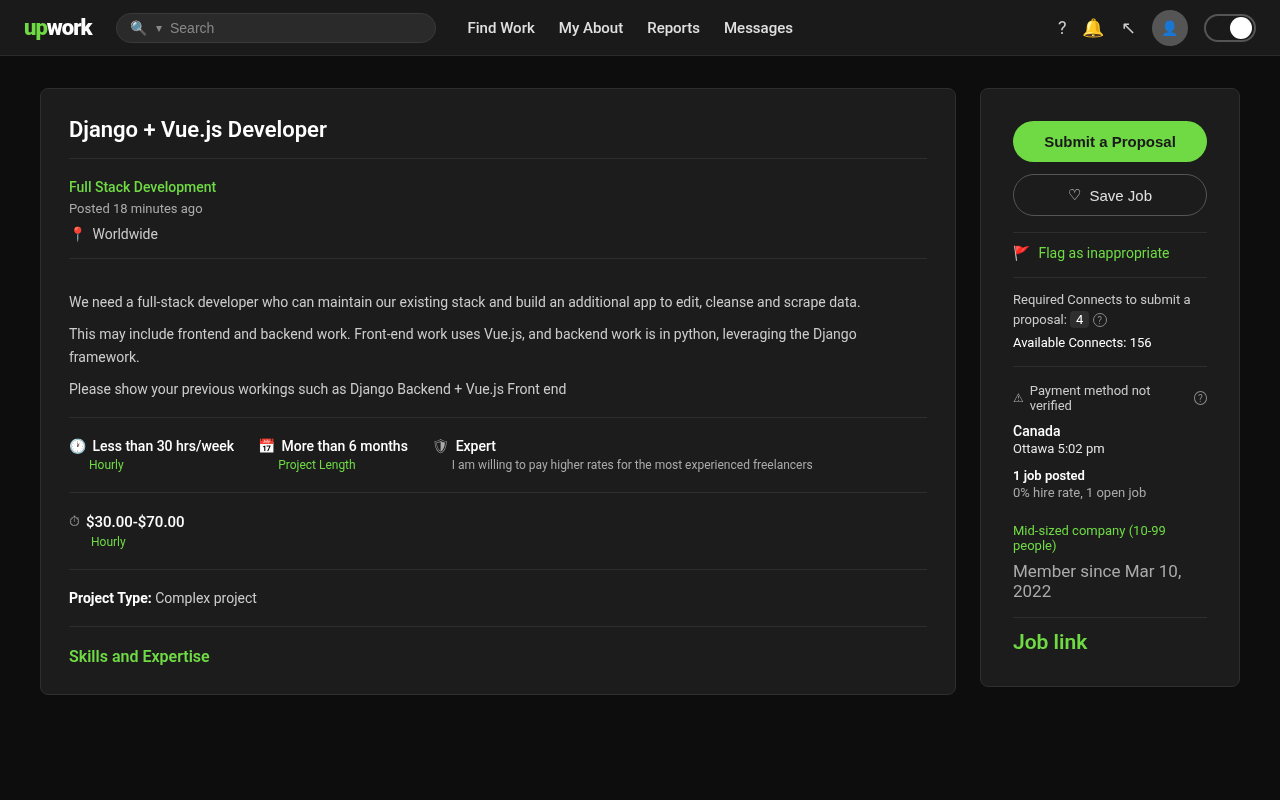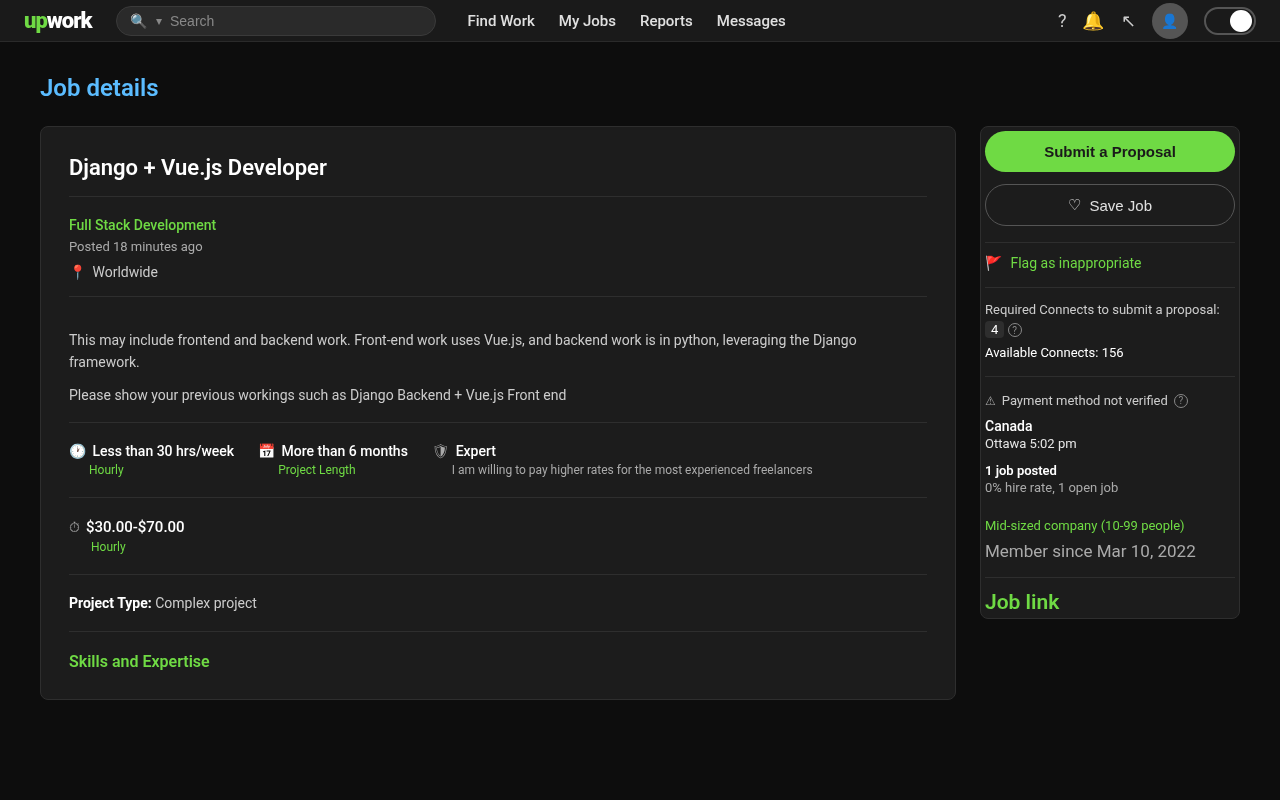--- a/index.html
+++ b/index.html
@@ -6,21 +6,21 @@
     body {
       font-family: -apple-system, BlinkMacSystemFont, 'Segoe UI', Roboto, sans-serif;
       background: #0d0d0d;
       color: #e0e0e0;
       min-height: 800px;
     }
 
     
     .navbar {
       background: #1a1a1a;
-      height: 42px;
+      height: 56px;
       display: flex;
       align-items: center;
       padding: 0 24px;
       gap: 16px;
       border-bottom: 1px solid #2a2a2a;
     }
     .navbar-logo {
       color: #6fda44;
       font-size: 22px;
       font-weight: 900;
@@ -257,21 +257,21 @@
       color: #6fda44;
       font-size: 16px;
       font-weight: 600;
     }
 
     
     .sidebar-card {
       background: #1c1c1c;
       border: 1px solid #2e2e2e;
       border-radius: 8px;
-      padding: 4px;
+      padding: 32px;
       margin-bottom: 0;
     }
     .btn-primary {
       width: 100%;
       background: #6fda44;
       color: #1a1a1a;
       border: none;
       border-radius: 24px;
       padding: 12px 20px;
       font-size: 15px;
@@ -422,54 +422,54 @@
   </div>
 
   <div class="search-bar">
     <span class="search-icon">🔍</span>
     <span class="search-dropdown-icon">▾</span>
     <input type="text" placeholder="Search" style="">
   </div>
 
   <nav class="navbar-nav">
     <a href="#">Find Work</a>
-    <a href="#">My Jobs</a>
+    <a href="#">My About</a>
     <a href="#">Reports</a>
     <a href="#">Messages</a>
   </nav>
 
   <div class="navbar-actions">
     <span class="nav-icon">?</span>
     <span class="nav-icon">🔔</span>
     <span class="nav-icon">↖</span>
     <div class="avatar">👤</div>
     <div class="toggle-switch">
       <div class="toggle-knob"></div>
     </div>
   </div>
 </nav>
 
 <div class="main-content">
-  <h1 class="page-title">Job details</h1>
 
   <div class="job-layout">
 
     <div class="job-main">
       <h2 class="job-title">Django + Vue.js Developer</h2>
 
       <div class="job-meta">
         <div class="job-category">Full Stack Development</div>
         <div class="job-posted">Posted 18 minutes ago</div>
         <div class="job-location">
           <span class="location-icon">📍</span>
           <span>Worldwide</span>
         </div>
       </div>
 
       <div class="job-description">
+        <p>We need a full-stack developer who can maintain our existing stack and build an additional app to edit, cleanse and scrape data.</p>
         <p>This may include frontend and backend work. Front-end work uses Vue.js, and backend work is in python, leveraging the Django framework.</p>
         <p>Please show your previous workings such as Django Backend + Vue.js Front end</p>
       </div>
 
       <div class="job-details-grid">
 
         <div class="job-detail-item">
           <div class="job-detail-header">
             <span class="detail-icon">🕐</span>
             <span>Less than 30 hrs/week</span>

